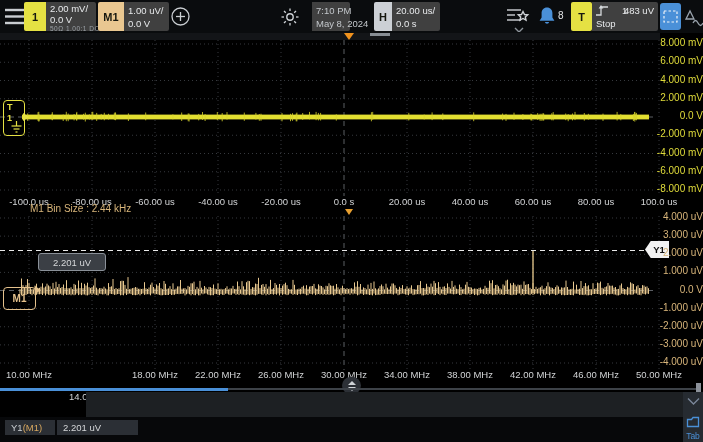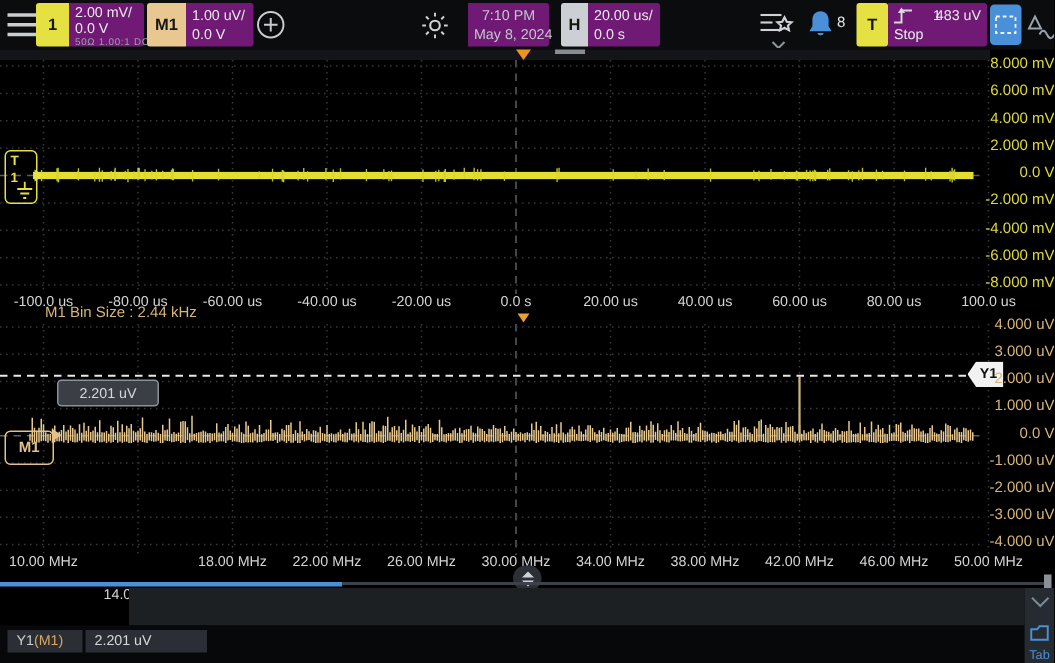--- a/index.html
+++ b/index.html
@@ -3,21 +3,21 @@
 <meta charset="utf-8">
 <style>
   html,body{margin:0;padding:0;background:#000;}
   .screen{position:relative;width:703px;height:442px;background:#000;overflow:hidden;
           font-family:"Liberation Sans",sans-serif;color:#d5d7d9;-webkit-font-smoothing:antialiased;}
   .abs{position:absolute;}
   
   .toolbar{position:absolute;left:0;top:0;width:703px;height:33px;background:#0a0c0e;}
   .badge{position:absolute;top:2px;height:29px;display:flex;align-items:center;justify-content:center;
          font-weight:bold;font-size:11px;color:#15170f;border-radius:2px 0 0 2px;}
-  .panel{position:absolute;top:2px;height:29px;background:#701a75;border-radius:0 2px 2px 0;
+  .panel{position:absolute;top:2px;height:29px;background:#404040;border-radius:0 2px 2px 0;
          padding:2px 4px 0 4px;box-sizing:border-box;}
   .pv{font-size:9.5px;line-height:10.5px;color:#e8eaec;white-space:nowrap;}
   .pt{font-size:6.5px;line-height:7px;color:#9aa0a6;white-space:nowrap;letter-spacing:.5px;}
   .iconbtn{position:absolute;cursor:pointer;}
   
   .plot{position:absolute;left:0;width:660px;background:#000;}
   .layer{position:absolute;left:0;top:0;}
   .axisrow{position:absolute;left:0;width:703px;height:14px;}
   .axisrow span{position:absolute;transform:translateX(-50%);font-size:9.5px;color:#d2d4d6;white-space:nowrap;}
   .vlabels span{position:absolute;right:0;font-size:10px;white-space:nowrap;}
@@ -100,21 +100,21 @@
             <line x1="0.5" y1="9" x2="3" y2="9"></line>
             <line x1="15" y1="9" x2="17.5" y2="9"></line>
             <line x1="3" y1="3" x2="4.8" y2="4.8"></line>
             <line x1="13.2" y1="13.2" x2="15" y2="15"></line>
             <line x1="15" y1="3" x2="13.2" y2="4.8"></line>
             <line x1="4.8" y1="13.2" x2="3" y2="15"></line>
           </g>
         </svg>
     </div>
 
-    <div class="panel" style="left:312px;width:54px;text-align:center;">
+    <div class="panel" style="left:312px;width:38px;text-align:center;">
       <div class="pv" style="color:#c3c7cb;line-height:13px;">7:10 PM</div>
       <div class="pv" style="color:#c3c7cb;line-height:13px;">May 8, 2024</div>
     </div>
 
     <div class="badge" style="left:374px;width:18px;background:#ccd0d5;">H</div>
     <div class="panel" style="left:392px;width:48px;">
       <div class="pv" style="line-height:13px;">20.00 us/</div>
       <div class="pv" style="line-height:13px;">0.0 s</div>
     </div>
 

